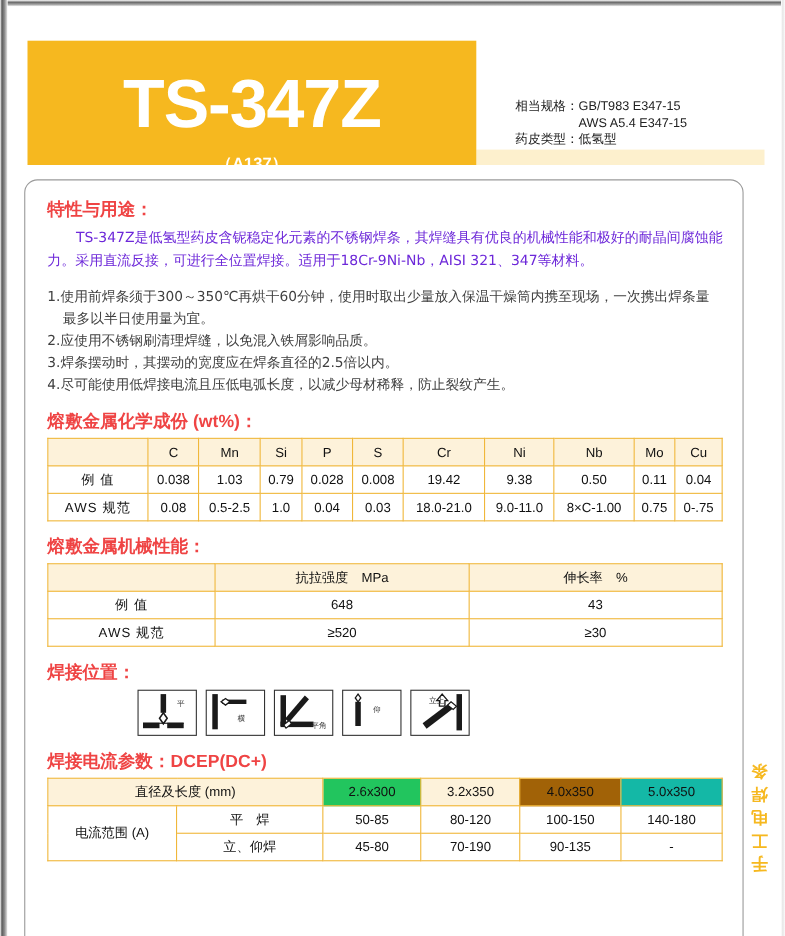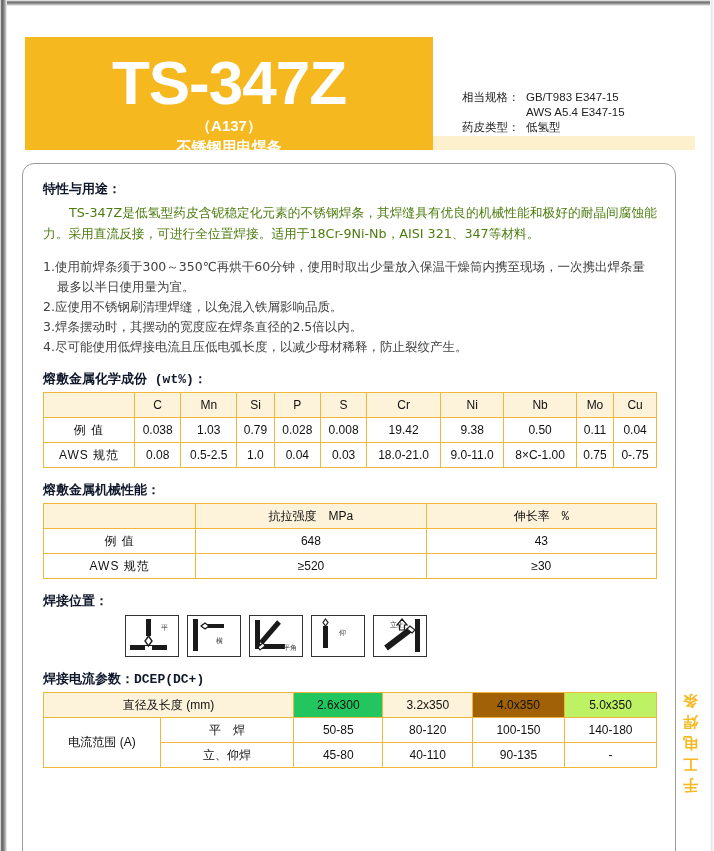--- a/index.html
+++ b/index.html
@@ -48,21 +48,21 @@
     width: 714px; height: 136px;
   }
   .brand-block {
     position: absolute;
     left: 25px; top: 23px;
     width: 408px; height: 113px;
     background: #f6b81f;
     text-align: center;
   }
   .brand-code {
-    margin: 4px;
+    margin: 16px;
     padding-top: 11px;
     font-size: 62px;
     font-weight: bold;
     line-height: 1.0;
     letter-spacing: -1px;
     color: #ffffff;
     font-family: "Liberation Sans", "DejaVu Sans", sans-serif;
   }
   .brand-alias {
     margin: 0;
@@ -85,52 +85,53 @@
     left: 433px; top: 122px;
     width: 262px; height: 14px;
     background: #fdf0cd;
   }
   .spec-block {
     position: absolute;
     left: 462px; top: 76px;
     font-size: 11.5px;
     line-height: 15px;
     color: #222222;
+    text-align: right;
   }
   .spec-row { display: flex; }
   .spec-label { width: 64px; flex: 0 0 64px; }
   .spec-value { white-space: nowrap; }
   .spec-value2 { margin-left: 64px; white-space: nowrap; }
 
   
   #content-box {
     position: absolute;
     left: 22px; top: 163px;
     width: 654px; height: 700px;
     border: 1px solid #9a9a9a;
     border-radius: 12px;
     background: #ffffff;
     box-sizing: border-box;
     padding: 16px 18px 0 20px;
   }
 
   h2.section-title {
     margin: 0 0 4px 0;
-    font-size: 13px;
+    font-size: 16px;
     font-weight: bold;
-    color: #0f172a;
-    font-family: Liberation Mono, monospace;
+    color: #ef4444;
+    font-family: Liberation Sans, sans-serif;
   }
   h2.section-title.tight { margin-bottom: 2px; }
 
   p.body-text {
     margin: 0;
     font-size: 12.7px;
     line-height: 21px;
-    color: #4d7c0f;
+    color: #6d28d9;
     font-family: "DejaVu Sans", "Liberation Sans", sans-serif;
     text-align: justify;
   }
   p.body-text.indent { text-indent: 26px; }
 
   ol.notes {
     margin: 0;
     padding: 0;
     list-style: none;
   }
@@ -305,21 +306,21 @@
       </table>
 
     <div class="block-gap"></div>
 
     <h2 class="section-title">熔敷金属机械性能：</h2>
     <table class="data" id="mechanical-table">
         <thead>
           <tr>
             <th style="width: 150px;"></th>
             <th style="width: 230px;">抗拉强度　MPa</th>
-            <th style="width: 230px; font-family: Liberation Mono, monospace;">伸长率　%</th>
+            <th style="width: 230px;">伸长率　%</th>
           </tr>
         </thead>
         <tbody>
           <tr>
             <td class="rowlabel">例 值</td>
             <td>648</td>
             <td>43</td>
           </tr>
           <tr>
             <td class="rowlabel">AWS 规范</td>
@@ -387,34 +388,34 @@
     <div class="block-gap"></div>
 
     <h2 class="section-title">焊接电流参数：DCEP(DC+)</h2>
     <table class="data" id="current-table">
         <tbody>
           <tr>
             <td colspan="2" style="background: rgb(253, 242, 218); width: 240px; margin-left: 12px;">直径及长度 (mm)</td>
             <td style="background: #22c55e;">2.6x300</td>
             <td style="background: rgb(253, 242, 218); margin-top: 44px;">3.2x350</td>
             <td style="background: #a16207;">4.0x350</td>
-            <td style="background: #bef264;">5.0x350</td>
+            <td style="background: #14b8a6;">5.0x350</td>
           </tr>
           <tr>
             <td rowspan="2" style="width: 112px;">电流范围 (A)</td>
             <td style="width: 128px;">平　焊</td>
             <td>50-85</td>
             <td>80-120</td>
             <td>100-150</td>
             <td>140-180</td>
           </tr>
           <tr>
             <td style="width: 128px;">立、仰焊</td>
             <td>45-80</td>
-            <td>40-110</td>
+            <td>70-190</td>
             <td>90-135</td>
             <td>-</td>
           </tr>
         </tbody>
       </table>
 
   </div>
 
   <div id="side-text">
       <span>手</span>

